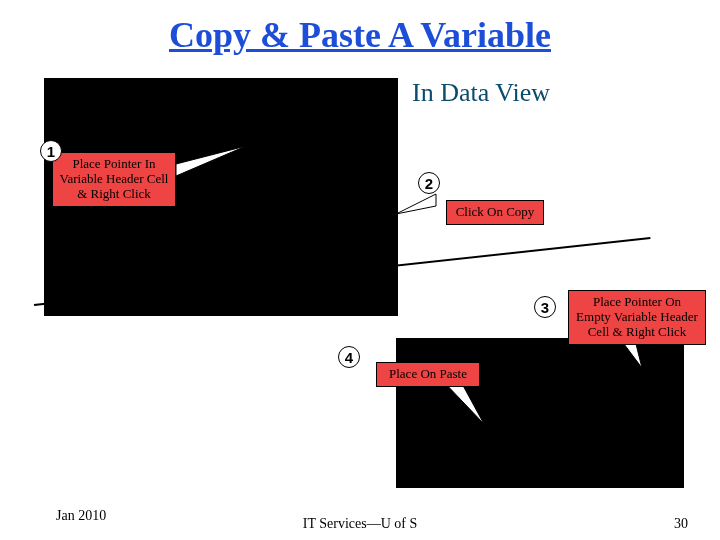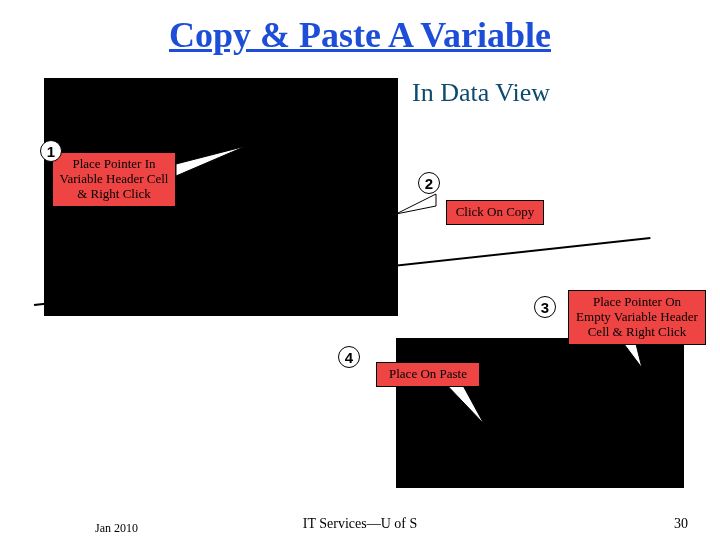--- a/index.html
+++ b/index.html
@@ -83,23 +83,22 @@
   }
 
   .pointer {
     position: absolute;
     overflow: visible;
   }
 
   .footer-left {
     position: absolute;
     left: 56px;
-    bottom: 4px;
-    font-size: 12px;
-    margin-left: 39px;
+    bottom: 16px;
+    font-size: 14px;
   }
   .footer-center {
     position: absolute;
     left: 0;
     width: 100%;
     text-align: center;
     bottom: 8px;
     font-size: 14px;
   }
   .footer-right {

